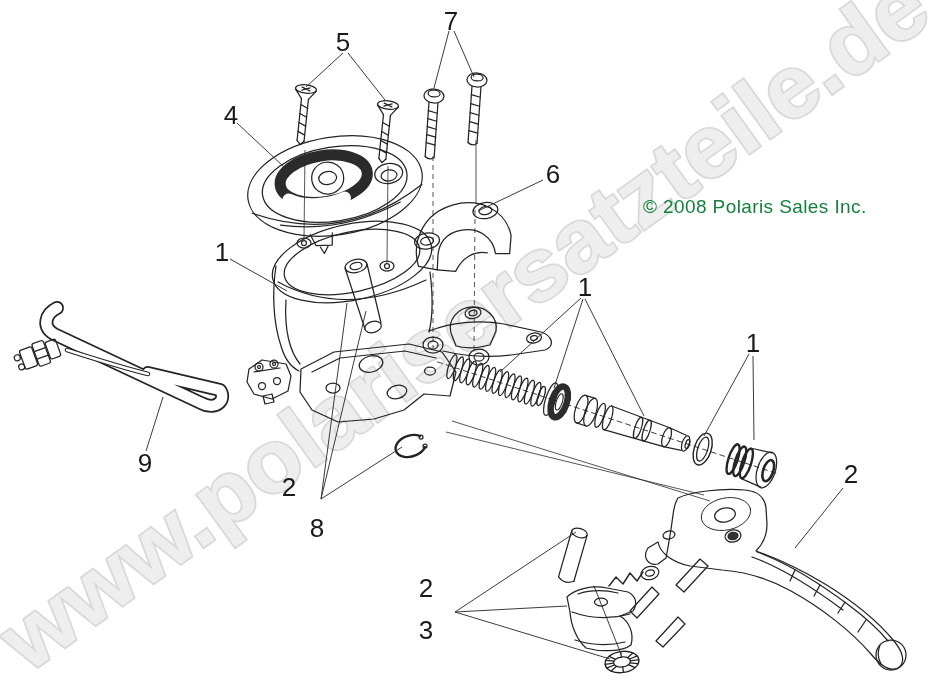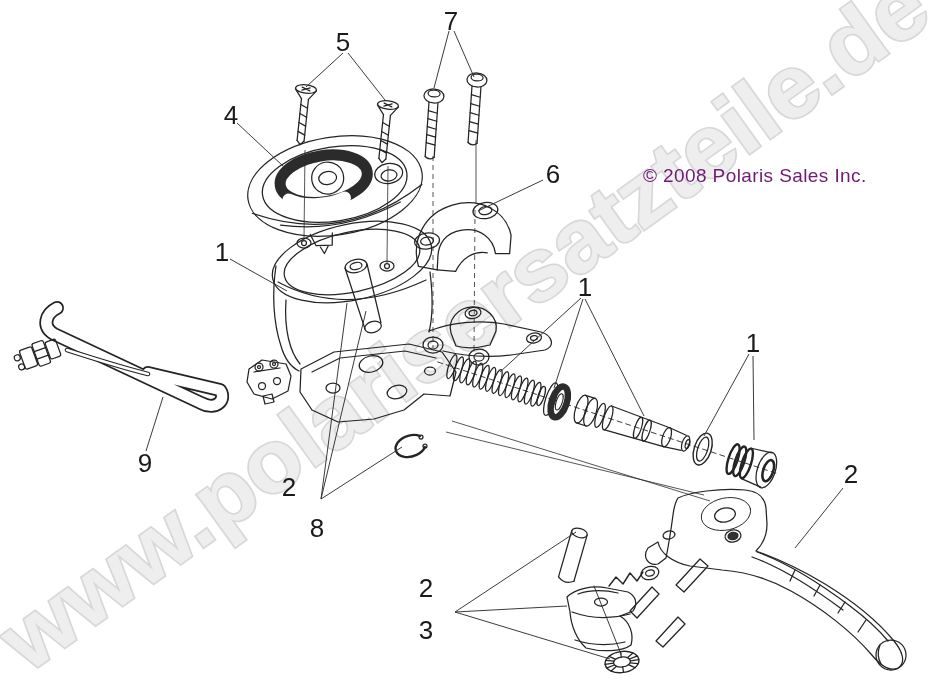--- a/index.html
+++ b/index.html
@@ -10,22 +10,22 @@
   #artsvg{position:absolute;left:0;top:0;}
   
   #artsvg .art *{stroke:#242424;fill:none;stroke-width:1.25;stroke-linecap:round;stroke-linejoin:round;}
   #artsvg .leaders *{stroke:#303030;stroke-width:0.95;fill:none;}
   #artsvg .centers *{stroke:#2a2a2a;stroke-width:0.8;fill:none;}
   .callout{
     position:absolute;transform:translate(-50%,-50%);
     font-size:26px;color:#1a1a1a;line-height:1;
   }
   .copyright{
-    position:absolute;left:643px;top:165px;
-    font-size:19px;color:#701a75;letter-spacing:.4px;white-space:nowrap;
+    position:absolute;left:643px;top:196px;
+    font-size:19px;color:#15803d;letter-spacing:.4px;white-space:nowrap;
   }
   #wmtext{
     font-family:"Liberation Sans",sans-serif;font-weight:bold;font-size:88px;
     fill:#eeeeee;stroke:#d8d8d8;stroke-width:3.4;paint-order:stroke fill;
   }
 </style>
 </head>
 <body>
 
 <div id="stage">

